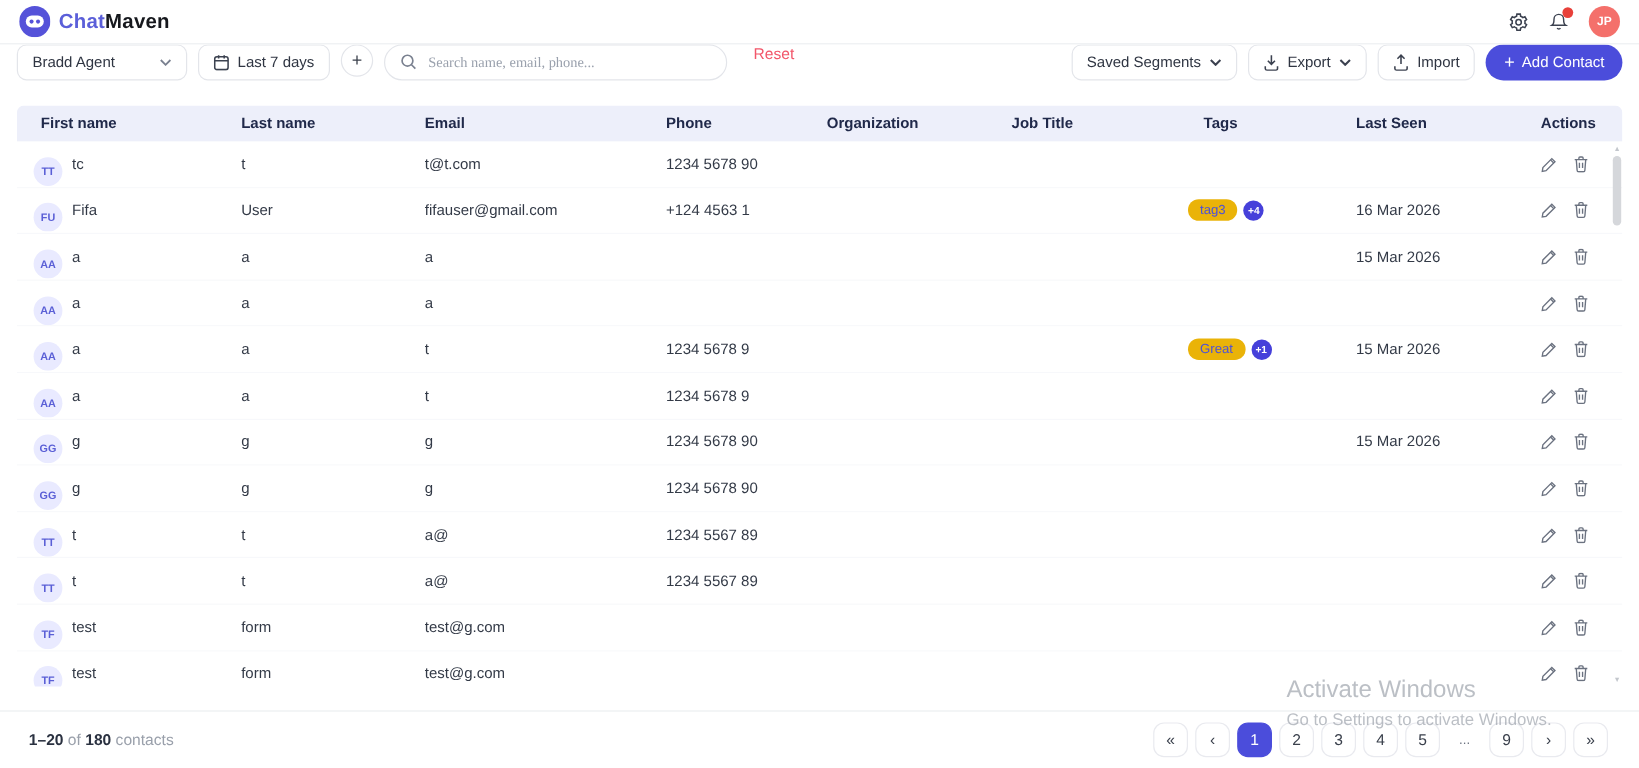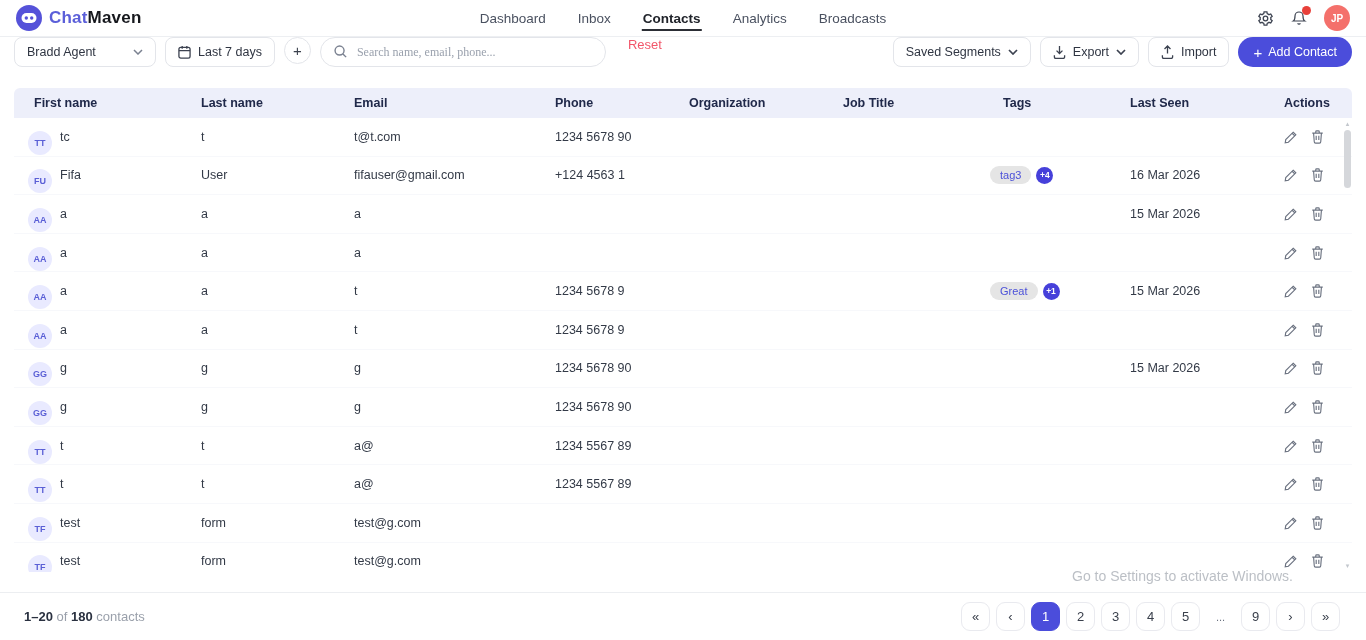--- a/index.html
+++ b/index.html
@@ -55,21 +55,21 @@
   .thead .hcell:first-child { padding-left:20px; }
   .hcell { white-space:nowrap; }
   .h-tags { padding-left:25px; } .h-seen { padding-left:15px; } .h-act { padding-left:14px; }
   .trow { height:38.6px; font-size:12.5px; color:#333a47; border-bottom:1px solid #f7f8fb;
     background:#fff; cursor:pointer; }
   .cell { white-space:nowrap; overflow:hidden; text-overflow:ellipsis; }
   .c-first { display:flex; align-items:center; gap:8px; padding-left:14px; }
   .avatar { width:24px; height:24px; min-width:24px; border-radius:50%; background:#e9eaff;
     color:#5a5fd6; font-size:9px; font-weight:700; display:flex; align-items:center; justify-content:center;margin-top:12px; }
   .c-tags { display:flex; align-items:center; gap:5px; padding-left:12px; overflow:visible; }
-  .tag-pill { background:#e5e5e5; color:#4c51d9; font-size:11px; padding:3px 10px; border-radius:11px; }
+  .tag-pill { background:#eab308; color:#4c51d9; font-size:11px; padding:3px 10px; border-radius:11px; }
   .tag-more { width:17px; height:17px; border-radius:50%; background:#4640da; color:#fff;
     font-size:8.5px; font-weight:700; display:flex; align-items:center; justify-content:center; }
   .c-seen { padding-left:15px; }
   .c-actions { display:flex; align-items:center; gap:13px; padding-left:14px; overflow:visible; }
   .act { background:none; border:none; cursor:pointer; display:flex; align-items:center; }
 
   
   .vscroll { position:absolute; right:0; top:32px; width:9px; height:450px; }
   .vscroll .arrow { position:absolute; left:0; width:9px; text-align:center; font-size:7px; color:#c3c7cd; }
   .vscroll .thumb { position:absolute; left:1px; top:10px; width:7px; height:58px;
@@ -106,27 +106,20 @@
         <svg width="26" height="26" viewBox="0 0 26 26">
           <circle cx="13" cy="13" r="13" fill="#5552d9"></circle>
           <rect x="5.5" y="8" width="15" height="10" rx="5" fill="#ffffff"></rect>
           <circle cx="10.3" cy="13" r="1.7" fill="#5552d9"></circle>
           <circle cx="15.7" cy="13" r="1.7" fill="#5552d9"></circle>
         </svg>
       </span>
       <span class="brand-text"><span class="b1">Chat</span><span class="b2">Maven</span></span>
     </div>
 
-    <nav class="nav">
-      <button class="nav-item">Dashboard</button>
-      <button class="nav-item">Inbox</button>
-      <button class="nav-item active">Contacts</button>
-      <button class="nav-item">Analytics</button>
-      <button class="nav-item">Broadcasts</button>
-    </nav>
 
     <div class="top-right">
       <button class="icon-btn">
         <svg width="17" height="17" viewBox="0 0 24 24" fill="none" stroke="#3c4250" stroke-width="1.8">
           <circle cx="12" cy="12" r="3.2"></circle>
           <path d="M19.4 13.5a7.6 7.6 0 0 0 0-3l2-1.5-2-3.4-2.4 1a7.6 7.6 0 0 0-2.6-1.5L14 2.5h-4l-.4 2.6a7.6 7.6 0 0 0-2.6 1.5l-2.4-1-2 3.4 2 1.5a7.6 7.6 0 0 0 0 3l-2 1.5 2 3.4 2.4-1a7.6 7.6 0 0 0 2.6 1.5l.4 2.6h4l.4-2.6a7.6 7.6 0 0 0 2.6-1.5l2.4 1 2-3.4z"></path>
         </svg>
       </button>
       <button class="icon-btn">
         <svg width="16" height="18" viewBox="0 0 24 24" fill="none" stroke="#3c4250" stroke-width="1.8">
@@ -580,15 +573,16 @@
         <button class="pbtn">4</button>
         <button class="pbtn">5</button>
         <button class="pbtn ellipsis">...</button>
         <button class="pbtn">9</button>
         <button class="pbtn">›</button>
         <button class="pbtn">»</button>
       </div>
   </footer>
 
   <div class="watermark">
+    <div class="wm1">Activate Windows</div>
     <div class="wm2">Go to Settings to activate Windows.</div>
   </div>
 </div>
 
 </body></html>

